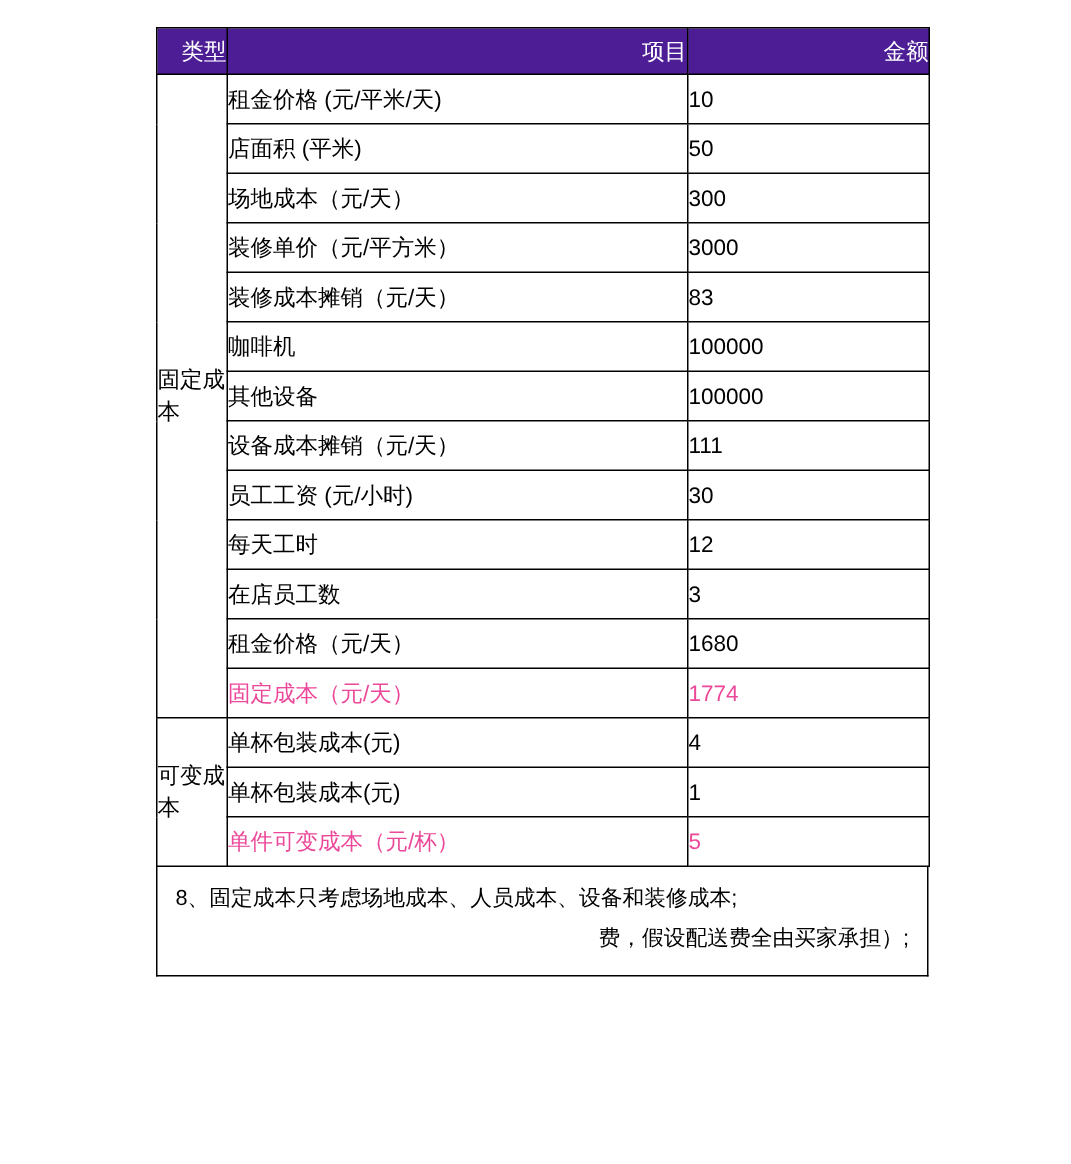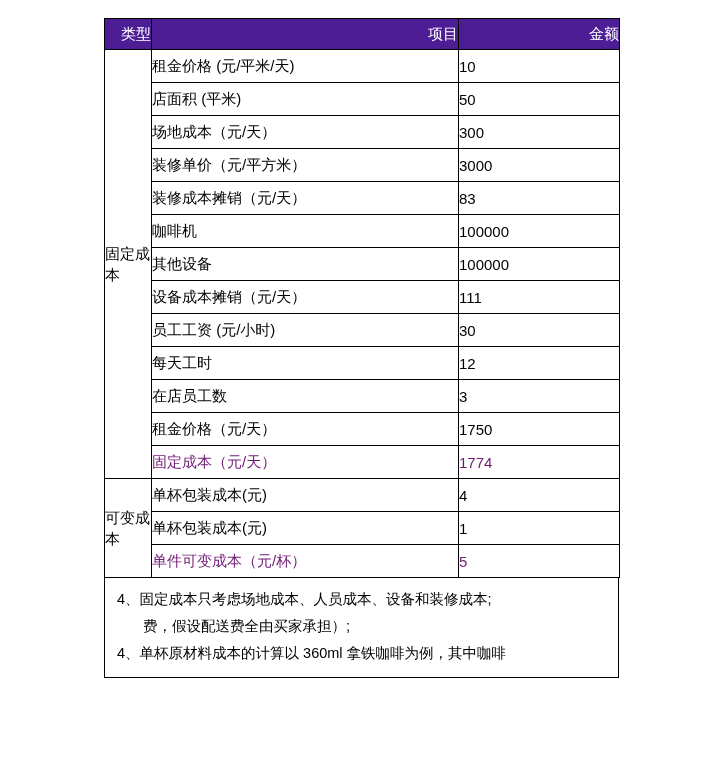--- a/index.html
+++ b/index.html
@@ -64,38 +64,39 @@
   }
   td.amount-cell {
     padding-left: 12px;
     height: 32px;
     font-size: 15px;
   }
   td.bold {
     font-weight: bold;
   }
   td.red {
-    color: #701a75;
+    color: #ec4899;
     font-weight: bold;
   }
   .notes {
     width: 515px;
     box-sizing: border-box;
     border: 1px solid #000000;
     border-top: none;
     padding: 8px 12px 10px 12px;
     font-size: 14.5px;
     line-height: 27px;
   }
   .notes p {
     margin: 0;
     text-indent: 0;
   }
   .notes p.indent {
     padding-left: 26px;
+    text-align: right;
   }
 </style>
 </head>
 <body>
 
 <div class="page">
 
   <table class="cost-table">
     <colgroup>
       <col class="col-type">
@@ -150,21 +151,21 @@
         <tr>
           <td class="item-cell">每天工时</td>
           <td class="amount-cell">12</td>
         </tr>
         <tr>
           <td class="item-cell">在店员工数</td>
           <td class="amount-cell">3</td>
         </tr>
         <tr>
           <td class="item-cell bold">租金价格（元/天）</td>
-          <td class="amount-cell bold">1750</td>
+          <td class="amount-cell bold">1680</td>
         </tr>
         <tr>
           <td class="item-cell bold red">固定成本（元/天）</td>
           <td class="amount-cell bold red">1774</td>
         </tr>
         <tr>
           <td class="type-cell" rowspan="3">可变成本</td>
           <td class="item-cell">单杯包装成本(元)</td>
           <td class="amount-cell">4</td>
         </tr>
@@ -173,18 +174,17 @@
           <td class="amount-cell">1</td>
         </tr>
         <tr>
           <td class="item-cell bold red">单件可变成本（元/杯）</td>
           <td class="amount-cell bold red">5</td>
         </tr>
       </tbody>
   </table>
 
   <div class="notes">
-      <p>4、固定成本只考虑场地成本、人员成本、设备和装修成本;</p>
+      <p>8、固定成本只考虑场地成本、人员成本、设备和装修成本;</p>
       <p class="indent">费，假设配送费全由买家承担）;</p>
-      <p>4、单杯原材料成本的计算以 360ml 拿铁咖啡为例，其中咖啡</p>
     </div>
 
 </div>
 
 </body></html>

